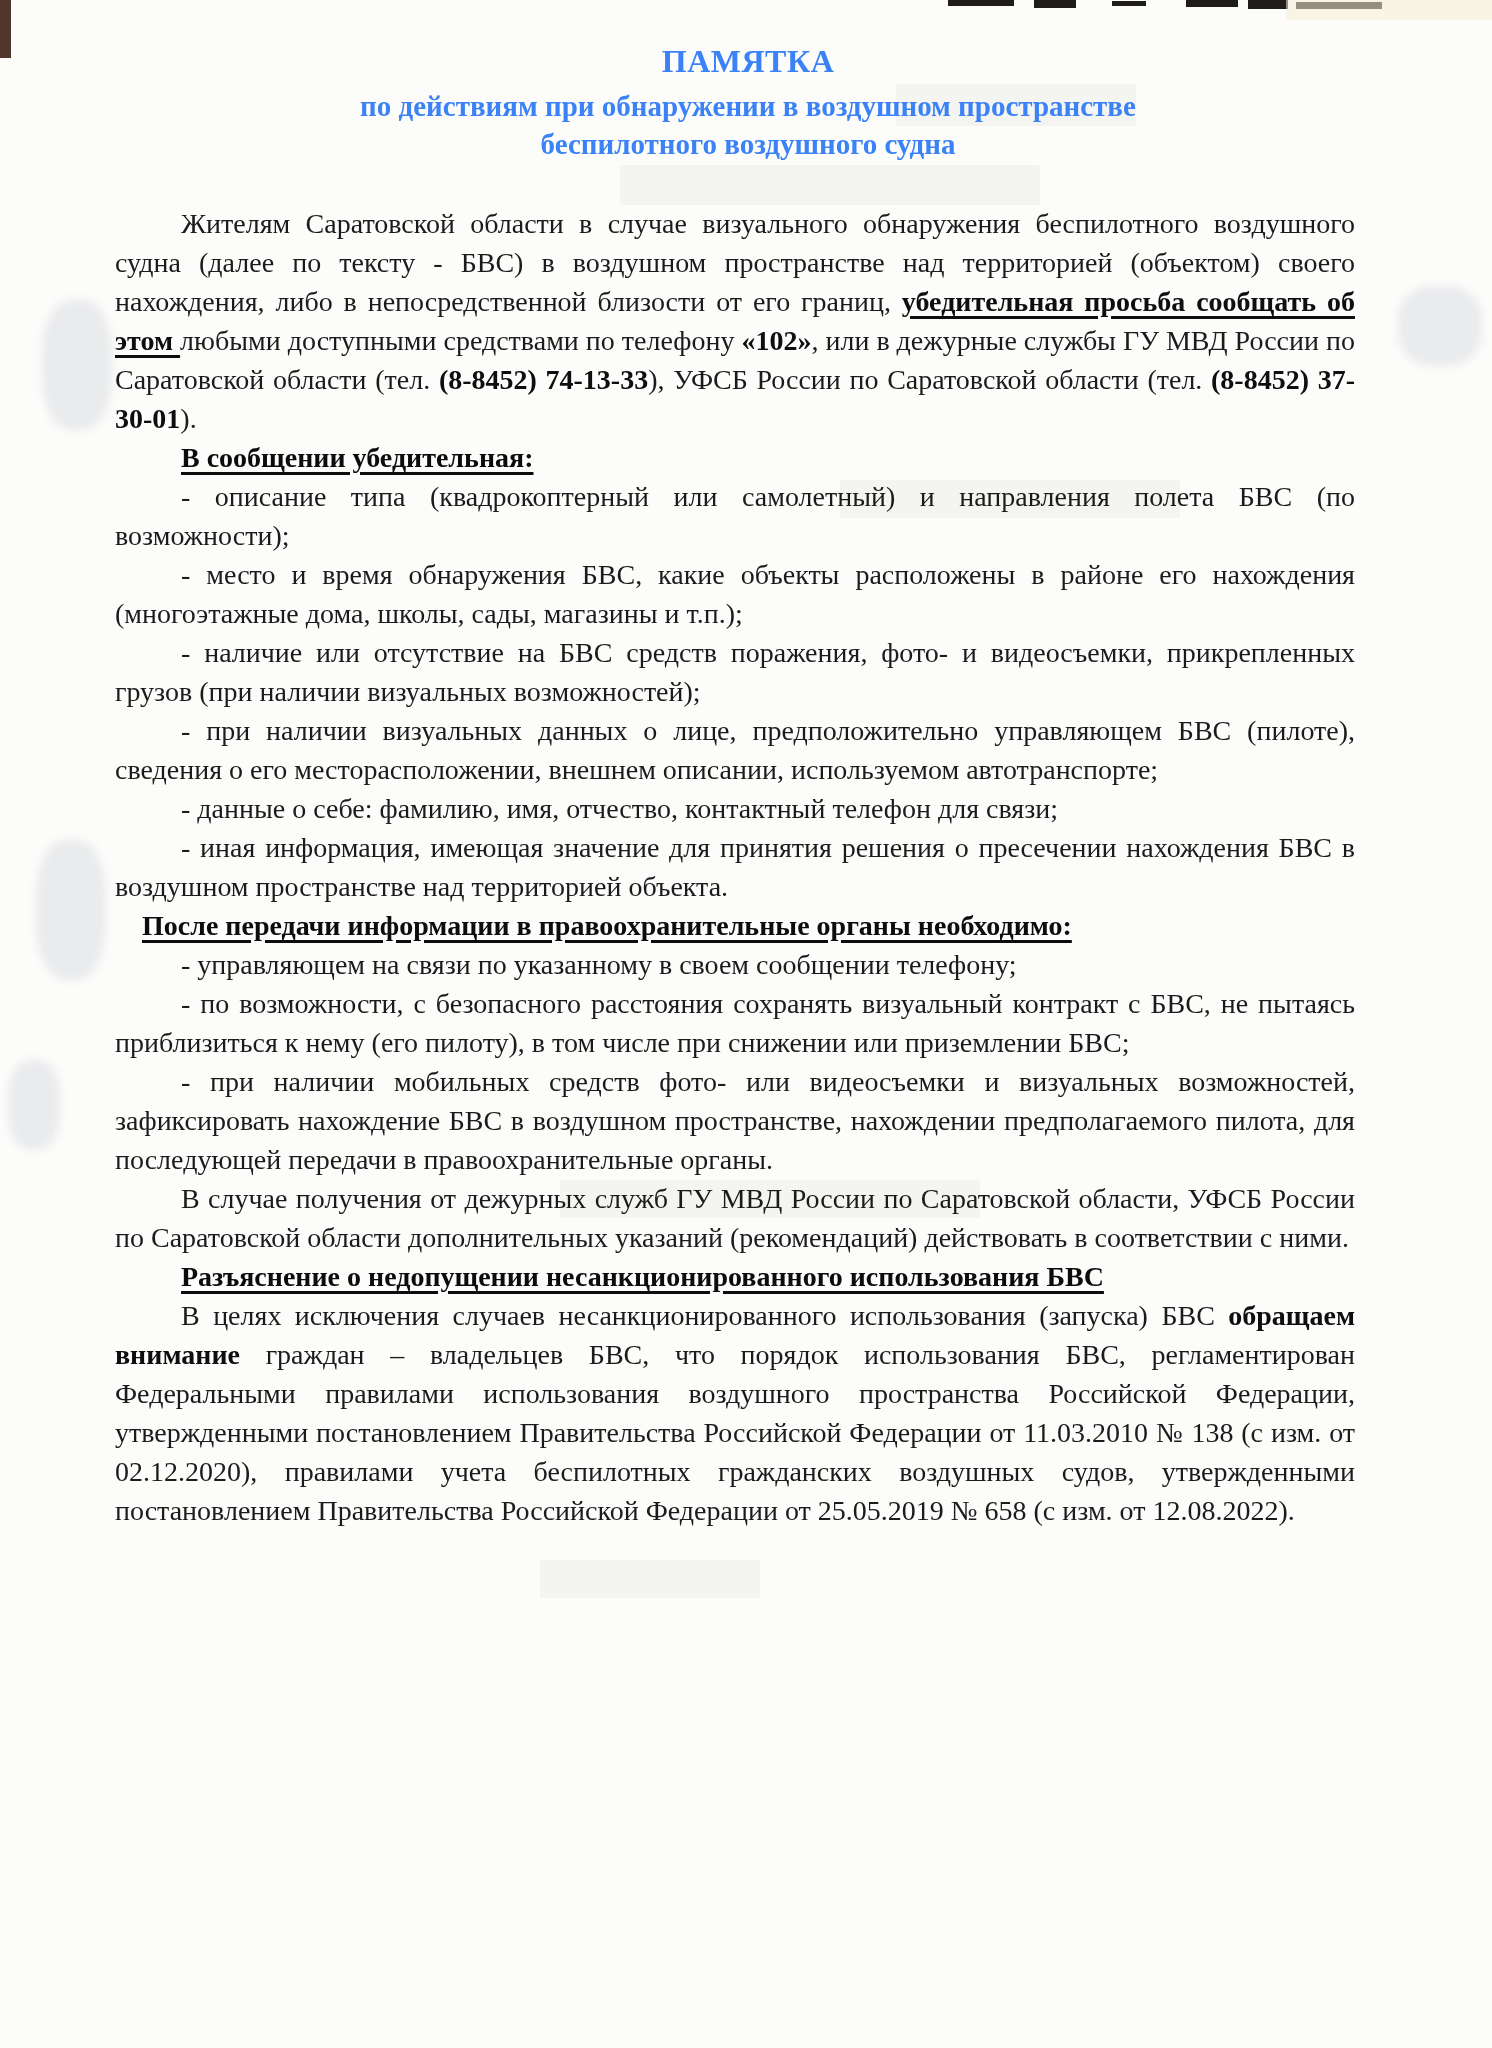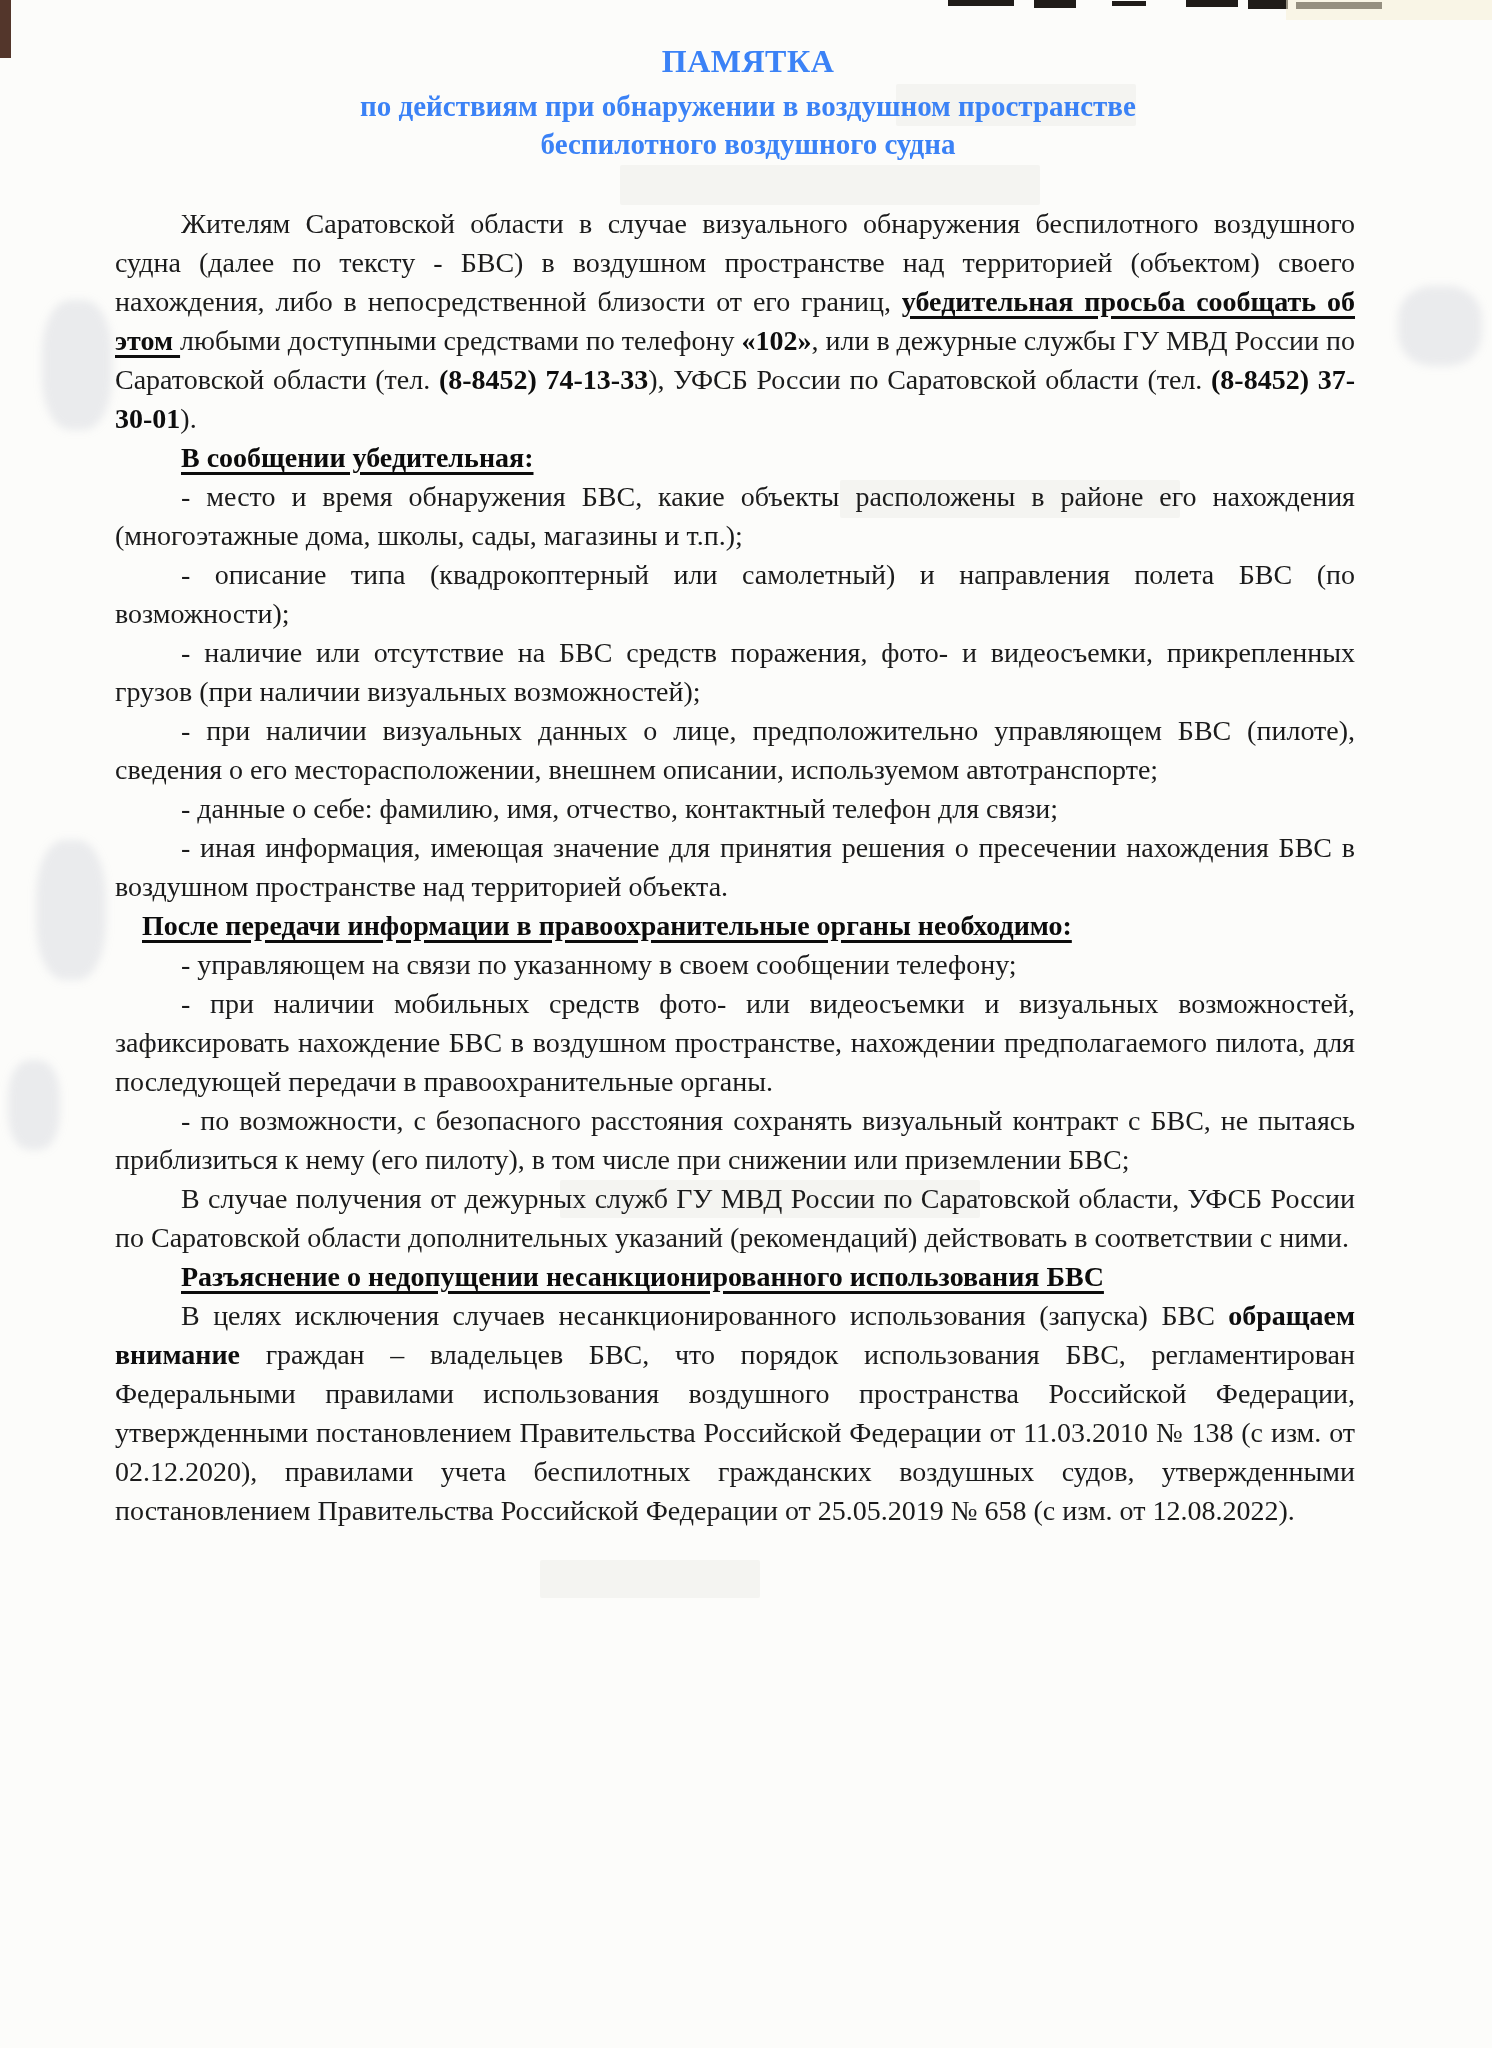--- a/index.html
+++ b/index.html
@@ -72,32 +72,32 @@
       <div>беспилотного воздушного судна</div>
     </div>
   </div>
 
   <div class="body-text">
 
     <p><span>Жителям Саратовской области в случае визуального обнаружения беспилотного воздушного судна (далее по тексту - БВС) в воздушном пространстве над территорией (объектом) своего нахождения, либо в непосредственной близости от его границ, </span><span class="b u">убедительная просьба сообщать об этом </span><span>любыми доступными средствами по телефону </span><span class="b">«102»</span><span>, или в дежурные службы ГУ МВД России по Саратовской области (тел. </span><span class="b">(8-8452) 74-13-33</span><span>), УФСБ России по Саратовской области (тел. </span><span class="b">(8-8452) 37-30-01</span><span>).</span></p>
 
     <p><span class="heading u">В сообщении убедительная:</span></p>
 
+    <p>- описание типа (квадрокоптерный или самолетный) и направления полета БВС (по возможности);</p>
     <p>- место и время обнаружения БВС, какие объекты расположены в районе его нахождения (многоэтажные дома, школы, сады, магазины и т.п.);</p>
-    <p>- описание типа (квадрокоптерный или самолетный) и направления полета БВС (по возможности);</p>
     <p>- наличие или отсутствие на БВС средств поражения, фото- и видеосъемки, прикрепленных грузов (при наличии визуальных возможностей);</p>
     <p>- при наличии визуальных данных о лице, предположительно управляющем БВС (пилоте), сведения о его месторасположении, внешнем описании, используемом автотранспорте;</p>
     <p>- данные о себе: фамилию, имя, отчество, контактный телефон для связи;</p>
     <p>- иная информация, имеющая значение для принятия решения о пресечении нахождения БВС в воздушном пространстве над территорией объекта.</p>
 
     <p class="no-indent"><span class="heading u" style="text-indent:66px;display:inline;">После передачи информации в правоохранительные органы необходимо:</span></p>
 
     <p>- управляющем на связи по указанному в своем сообщении телефону;</p>
+    <p>- по возможности, с безопасного расстояния сохранять визуальный контракт с БВС, не пытаясь приблизиться к нему (его пилоту), в том числе при снижении или приземлении БВС;</p>
     <p>- при наличии мобильных средств фото- или видеосъемки и визуальных возможностей, зафиксировать нахождение БВС в воздушном пространстве, нахождении предполагаемого пилота, для последующей передачи в правоохранительные органы.</p>
-    <p>- по возможности, с безопасного расстояния сохранять визуальный контракт с БВС, не пытаясь приблизиться к нему (его пилоту), в том числе при снижении или приземлении БВС;</p>
 
     <p>В случае получения от дежурных служб ГУ МВД России по Саратовской области, УФСБ России по Саратовской области дополнительных указаний (рекомендаций) действовать в соответствии с ними.</p>
 
     <p><span class="heading u">Разъяснение о недопущении несанкционированного использования БВС</span></p>
 
     <p><span>В целях исключения случаев несанкционированного использования (запуска) БВС </span><span class="b">обращаем внимание</span><span> граждан – владельцев БВС, что порядок использования БВС, регламентирован Федеральными правилами использования воздушного пространства Российской Федерации, утвержденными постановлением Правительства Российской Федерации от 11.03.2010 № 138 (с изм. от 02.12.2020), правилами учета беспилотных гражданских воздушных судов, утвержденными постановлением Правительства Российской Федерации от 25.05.2019 № 658 (с изм. от 12.08.2022).</span></p>
 
   </div>
 </div>
 

